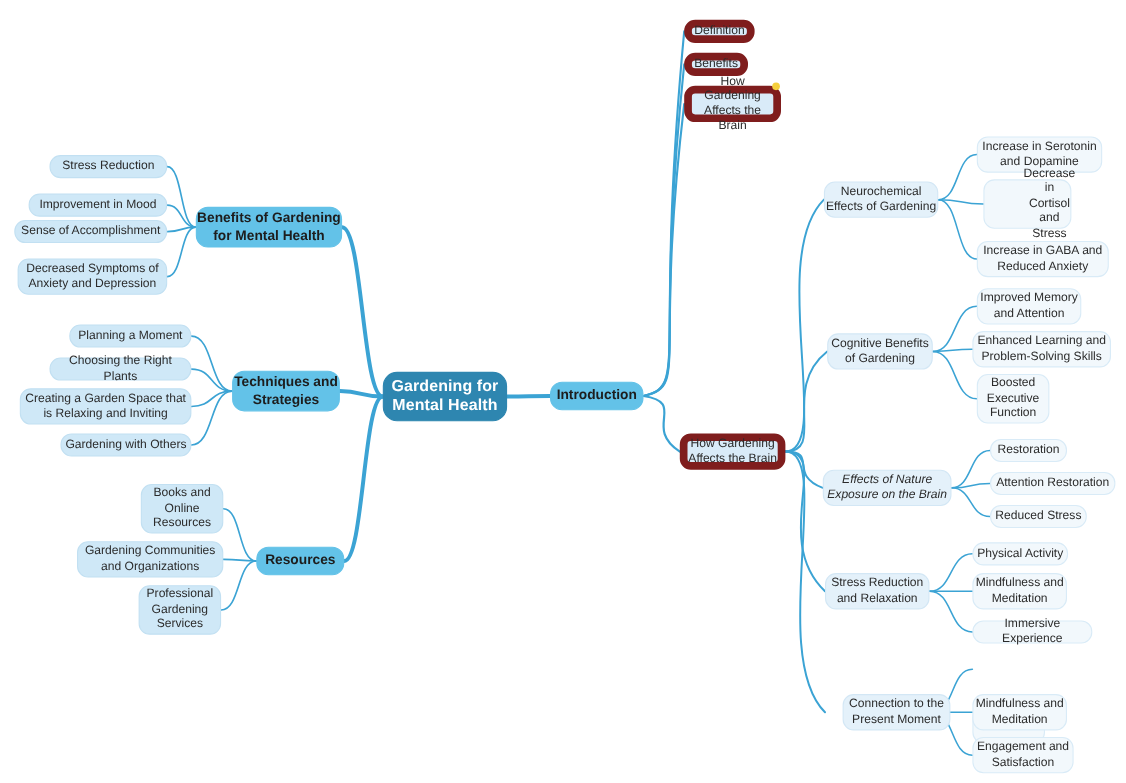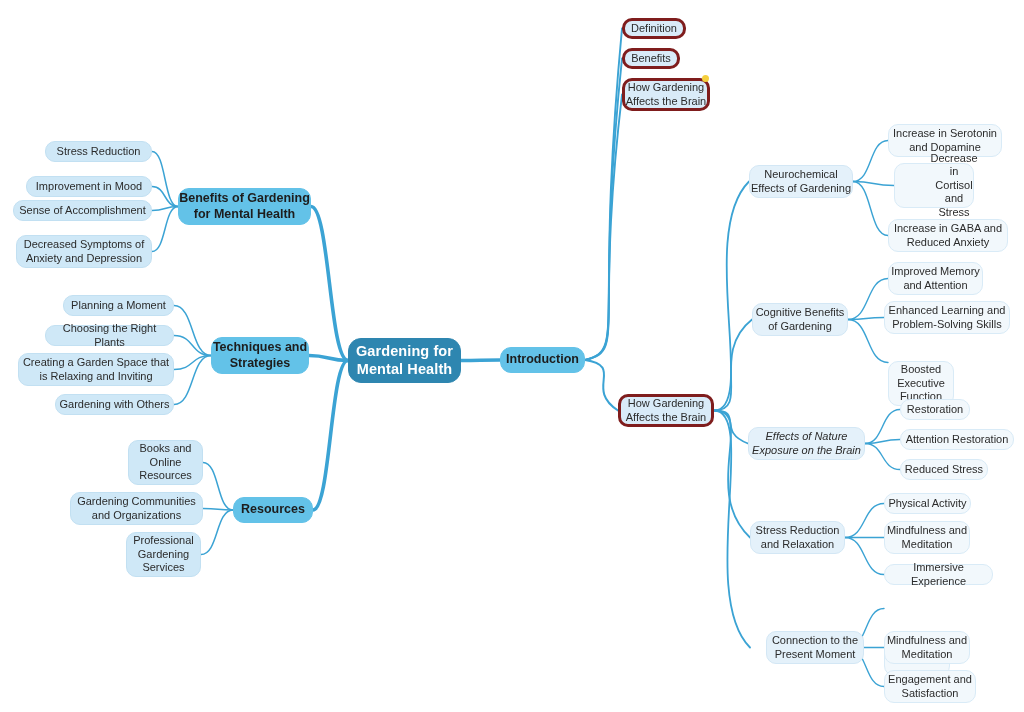--- a/index.html
+++ b/index.html
@@ -66,21 +66,21 @@
     font-size: 11px;
     border-radius: 10px;
     border: 1px solid #c2e0f2;
   }
   
   .n-leafT {
     background: #d9ebf8;
     color: #2b2b2b;
     font-size: 11px;
     border-radius: 10px;
-    border: 3px solid #7f1d1d;
+    border: 7px solid #7f1d1d;
   }
   
   .n-cat {
     background: #e4f1fa;
     color: #2b2b2b;
     font-size: 11px;
     border-radius: 10px;
     border: 1px solid #d3e7f5;
   }
   
@@ -184,21 +184,21 @@
 Cortisol and
 Stress</div>
       <div class="node n-leafR" style="left: 888px; top: 219px; width: 120px; height: 33px;">Increase in GABA and
 Reduced Anxiety</div>
       <div class="node n-cat" style="left: 752px; top: 303px; width: 96px; height: 33px;">Cognitive Benefits
 of Gardening</div>
       <div class="node n-leafR" style="left: 888px; top: 262px; width: 95px; height: 33px;">Improved Memory
 and Attention</div>
       <div class="node n-leafR" style="left: 884px; top: 301px; width: 126px; height: 33px;">Enhanced Learning and
 Problem-Solving Skills</div>
-      <div class="node n-leafR" style="left: 888px; top: 340px; width: 66px; height: 45px; margin-top: 21px;">Boosted
+      <div class="node n-leafR" style="left: 888px; top: 340px; width: 66px; height: 45px;">Boosted
 Executive
 Function</div>
       <div class="node n-cat" style="left: 748px; top: 427px; width: 117px; height: 33px; font-style: italic;">Effects of Nature
 Exposure on the Brain</div>
       <div class="node n-leafR" style="left: 900px; top: 399px; width: 70px; height: 21px;">Restoration</div>
       <div class="node n-leafR" style="left: 900px; top: 429px; width: 114px; height: 21px;">Attention Restoration</div>
       <div class="node n-leafR" style="left: 900px; top: 459px; width: 88px; height: 21px; text-align: center;">Reduced Stress</div>
       <div class="node n-cat" style="left: 750px; top: 521px; width: 95px; height: 33px;">Stress Reduction
 and Relaxation</div>
       <div class="node n-leafR" style="left: 884px; top: 493px; width: 87px; height: 21px;">Physical Activity</div>

